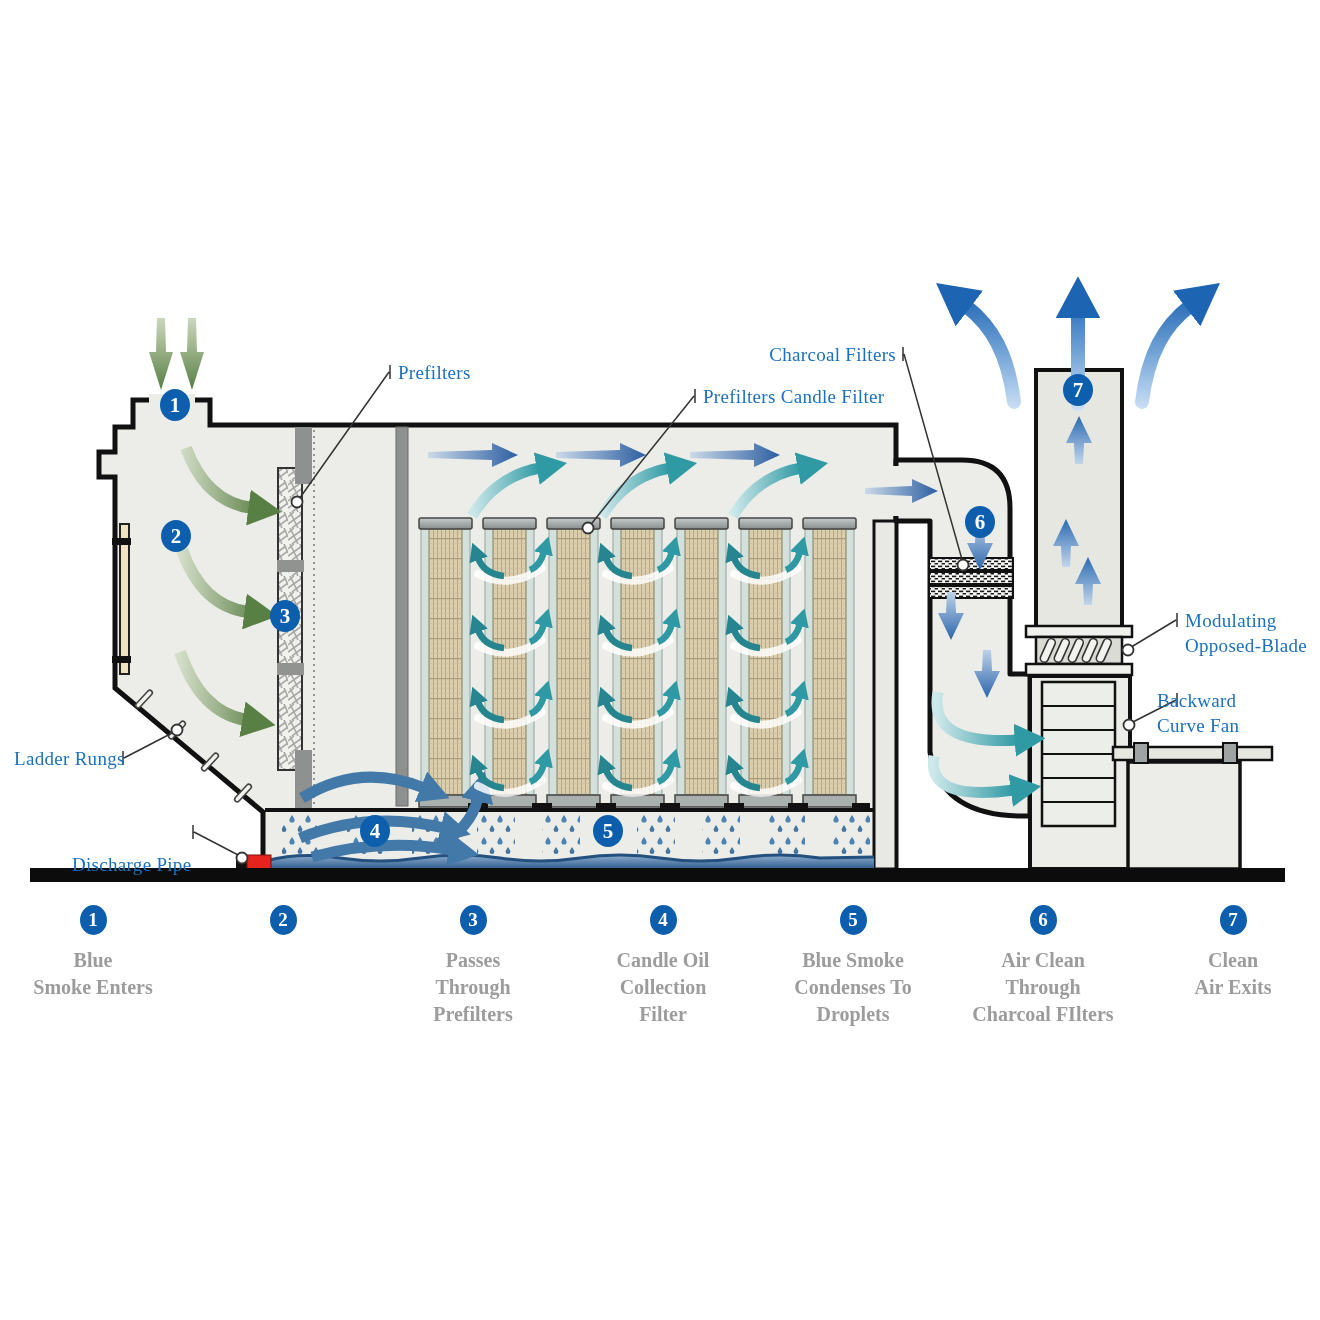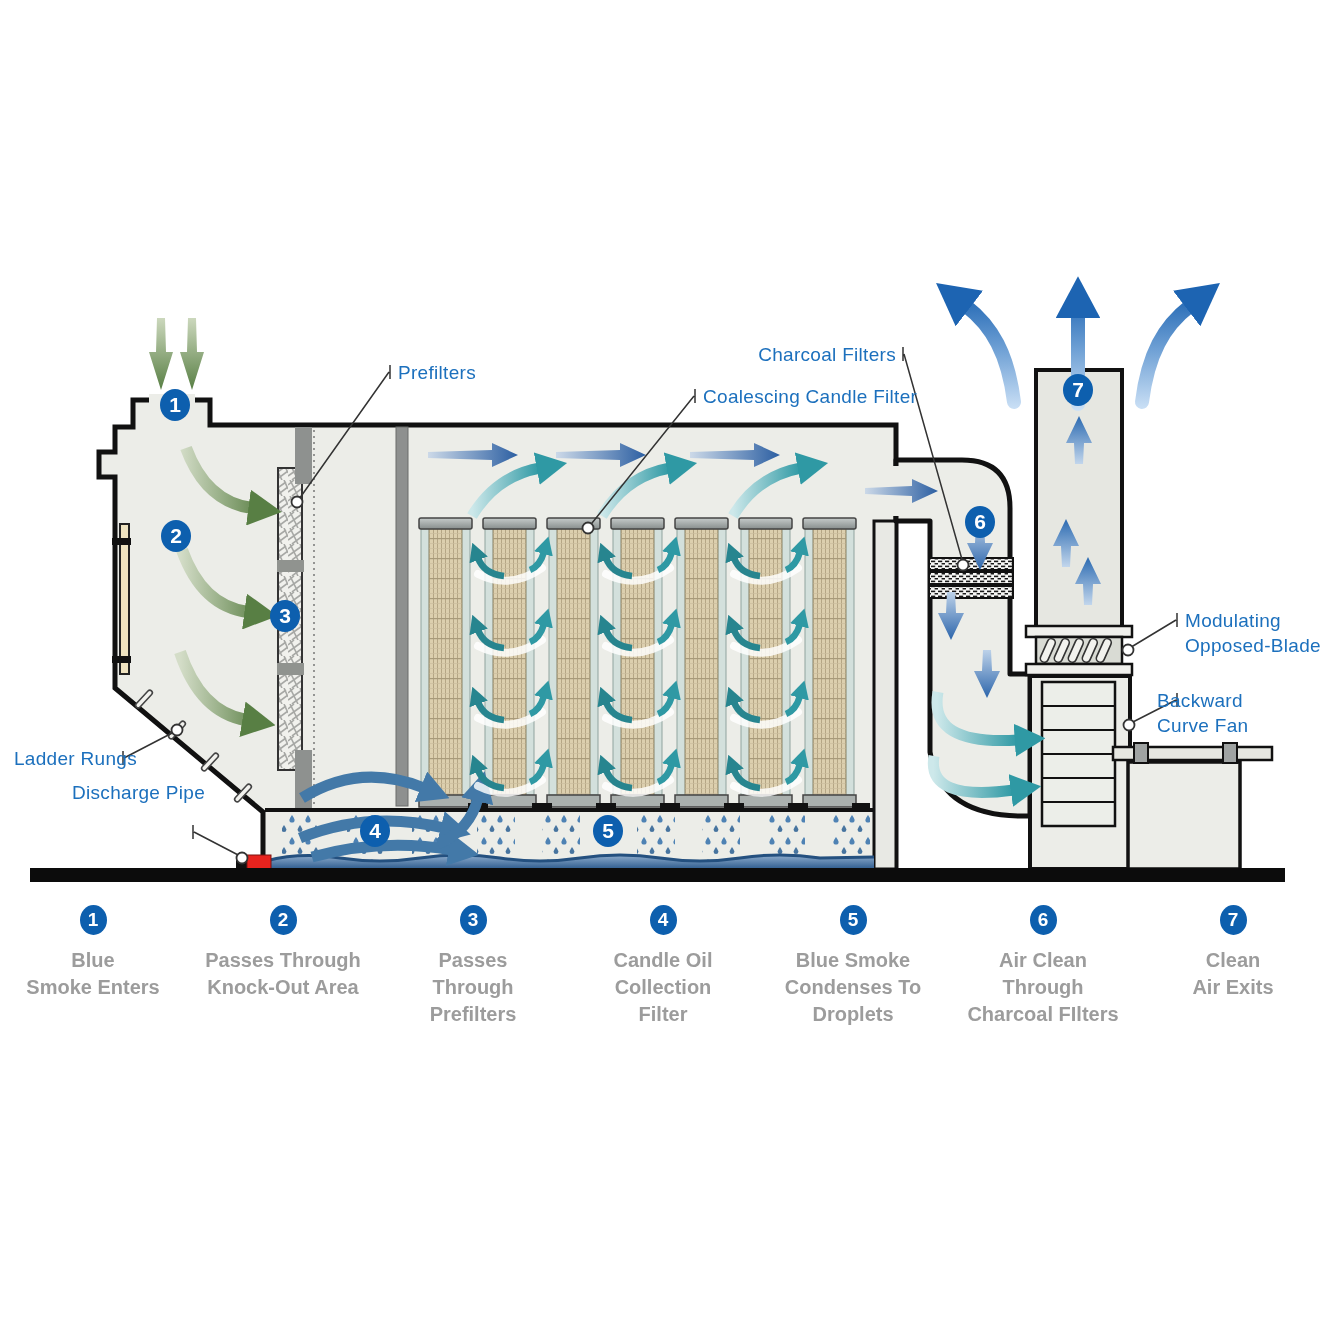--- a/index.html
+++ b/index.html
@@ -1,17 +1,17 @@
 <!DOCTYPE html>
 <html><head>
 <meta charset="utf-8">
 <style>
   html,body{margin:0;padding:0;background:#fff;}
   #canvas{position:relative;width:1320px;height:1320px;background:#fff;overflow:hidden;
-          font-family:Liberation Sans, sans-serif;}
+          font-family:Liberation Serif, serif;}
   #art{position:absolute;left:0;top:0;}
   .callout{position:absolute;color:#1c70bd;font-size:19px;font-weight:500;letter-spacing:.3px;line-height:25px;white-space:nowrap;}
   .callout.right{text-align:right;}
   .step{position:absolute;width:30px;height:32px;border-radius:50%;background:#0d5fae;
         color:#fff;font-size:21px;font-weight:bold;display:flex;align-items:center;justify-content:center;}
   #legend{position:absolute;left:0;top:905px;width:1320px;height:160px;}
   .legend-item{position:absolute;width:190px;text-align:center;top:0;}
   .legend-num{width:27px;height:30px;border-radius:50%;background:#0d5fae;color:#fff;
         font-size:19px;font-weight:bold;display:flex;align-items:center;justify-content:center;margin:0 auto;}
   .legend-text{margin-top:12px;color:#9c9c9c;font-size:20px;font-weight:bold;line-height:27px;}
@@ -317,57 +317,52 @@
   <path d="M123,751 V765 M124,758 L176,731"></path>
   <circle cx="177" cy="730" r="5.5" fill="#fff" stroke-width="1.8"></circle>
   <path d="M193,825 V839 M194,832 L242,857"></path>
   <circle cx="242" cy="858" r="5.5" fill="#fff" stroke-width="1.8"></circle>
 </g>
 
 <rect x="30" y="868" width="1255" height="14" fill="#0c0c0c"></rect>
 </svg>
 
 <div class="callout" style="left:398px;top:360px">Prefilters</div>
-<div class="callout" style="left:703px;top:384px">Coalescing Candle Filter</div>
+<div class="callout" style="left:703px;top:384px">Prefilters Candle Filter</div>
 <div class="callout right" style="left:738px;top:342px;width:158px">Charcoal Filters</div>
 <div class="callout" style="left:1185px;top:608px">
   <span style="display:block">Modulating</span>
   <span style="display:block">Opposed-Blade</span>
 </div>
 <div class="callout" style="left:1157px;top:688px">
   <span style="display:block">Backward</span>
   <span style="display:block">Curve Fan</span>
 </div>
 <div class="callout" style="left:14px;top:746px">Ladder Rungs</div>
-<div class="callout" style="left:72px;top:780px">Discharge Pipe</div>
+<div class="callout" style="left:72px;top:852px">Discharge Pipe</div>
 
 <div class="step" style="left:160px;top:389px">1</div>
 <div class="step" style="left:161px;top:520px">2</div>
 <div class="step" style="left:270px;top:600px">3</div>
 <div class="step" style="left:360px;top:815px">4</div>
 <div class="step" style="left:593px;top:815px">5</div>
 <div class="step" style="left:965px;top:506px">6</div>
 <div class="step" style="left:1063px;top:374px">7</div>
 
 <div id="legend">
   <div class="legend-item" style="left:-2px">
     <div class="legend-num">1</div>
     <div class="legend-text">
       <span>Blue</span>
       <span>Smoke Enters</span>
       <span></span>
     </div>
   </div>
   <div class="legend-item" style="left:188px">
     <div class="legend-num">2</div>
-    <div class="legend-text">
-      <span>Passes Through</span>
-      <span>Knock-Out Area</span>
-      <span></span>
-    </div>
   </div>
   <div class="legend-item" style="left:378px">
     <div class="legend-num">3</div>
     <div class="legend-text">
       <span>Passes</span>
       <span>Through</span>
       <span>Prefilters</span>
     </div>
   </div>
   <div class="legend-item" style="left:568px">

